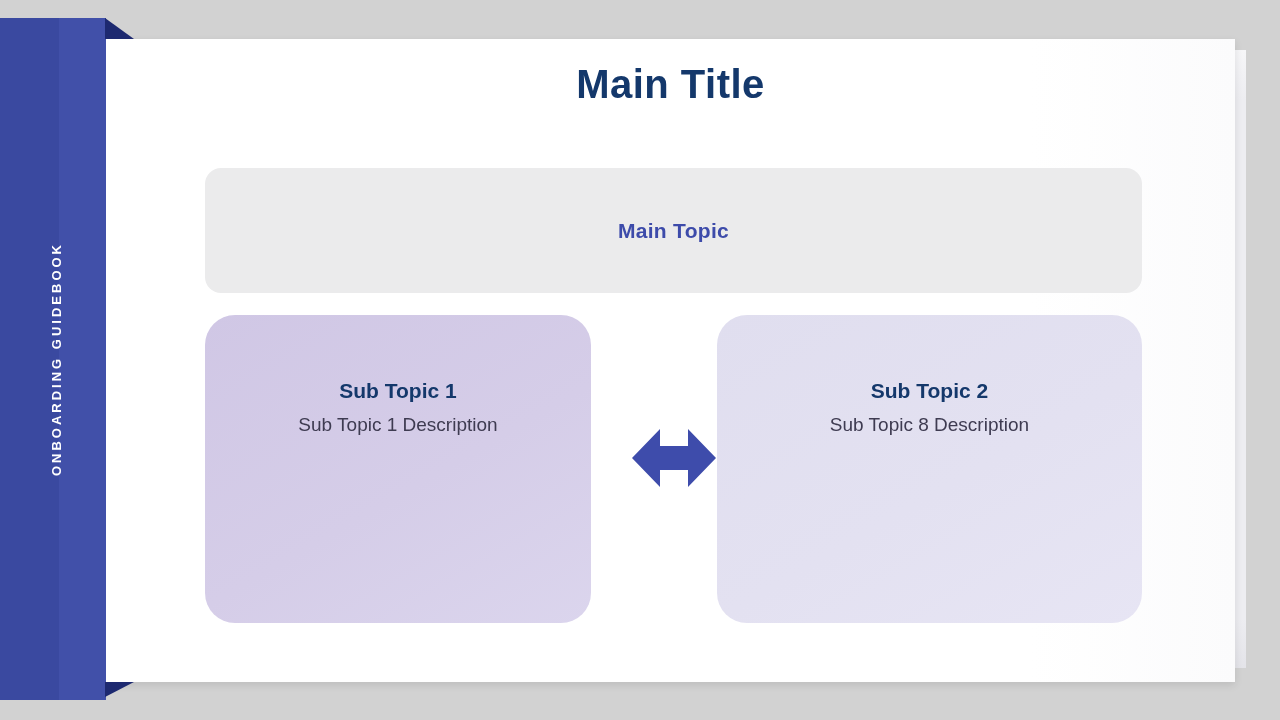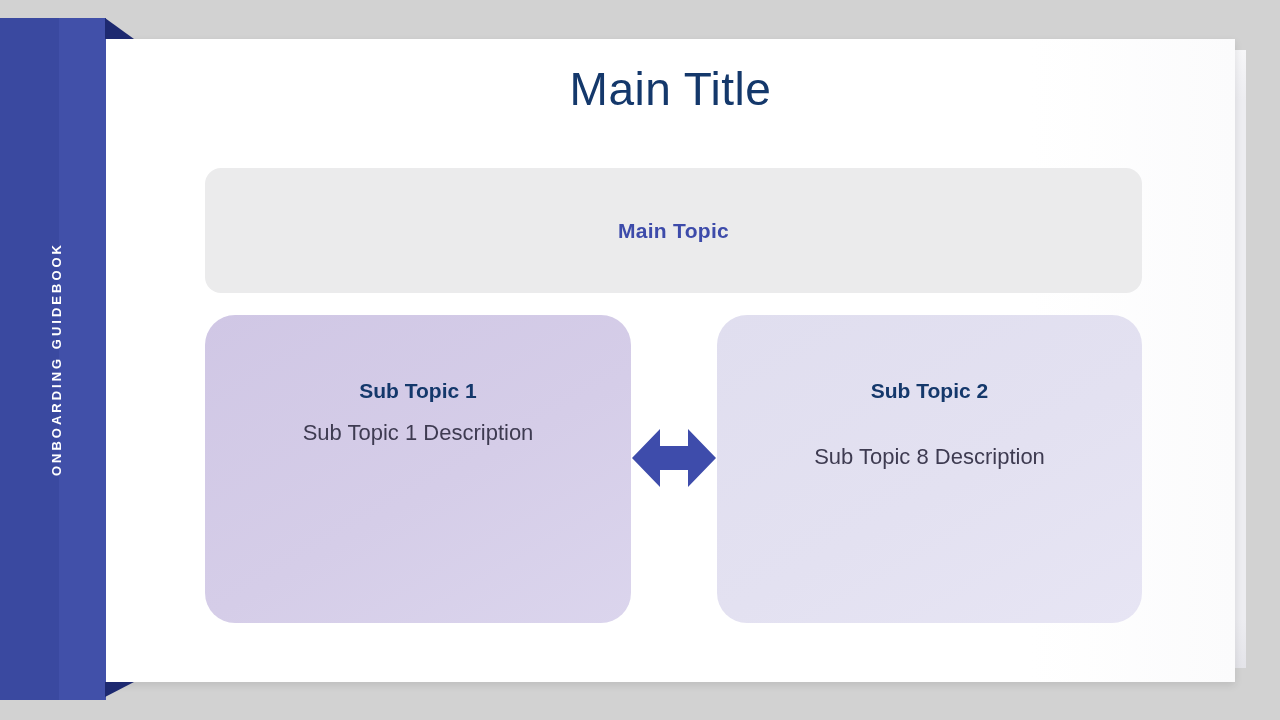--- a/index.html
+++ b/index.html
@@ -48,21 +48,21 @@
   }
   .fold-bottom {
     left: 105px; top: 682px; width: 29px; height: 15px;
     clip-path: polygon(0 0, 100% 0, 0 100%);
   }
 
   
   .main-title {
     position: absolute; left: 106px; top: 62px; width: 1129px;
     text-align: center;
-    font-size: 46px; font-weight: normal;
+    font-size: 40px; font-weight: bold;
     color: #14386B;
     letter-spacing: 0.5px;
   }
 
   
   .main-topic-box {
     position: absolute; left: 205px; top: 168px;
     width: 937px; height: 125px;
     background: #EBEBEC;
     border-radius: 16px;
@@ -70,43 +70,42 @@
   }
   .main-topic-label {
     font-size: 21px; font-weight: bold;
     color: #3D4BAA;
     letter-spacing: 0.3px;
   }
 
   
   .sub-box {
     position: absolute; top: 315px;
-    width: 426px; height: 308px;
+    width: 386px; height: 308px;
     border-radius: 30px;
     display: flex; flex-direction: column; align-items: center;
     padding-top: 63px; box-sizing: border-box;
     text-align: center;
   }
   .sub-box-1 {
     left: 205px;
     background: linear-gradient(150deg, #D0C7E5 0%, #D5CDE8 55%, #DBD5ED 100%);
   }
   .sub-box-2 {
     left: 717px; width: 425px;
     background: linear-gradient(150deg, #E0DEEF 0%, #E3E1F1 55%, #E7E5F4 100%);
-    gap: 24px;
   }
   .sub-title {
     font-size: 21px; font-weight: bold;
     color: #14386B;
     line-height: 26px;
   }
   .sub-desc {
-    margin-top: 16px;
-    font-size: 22px; font-weight: normal;
+    margin-top: 8px;
+    font-size: 19px; font-weight: normal;
     color: #3E3B51;
     line-height: 26px;
   }
 
   
   .connector {
     position: absolute; left: 632px; top: 429px;
     width: 84px; height: 58px;
   }
 </style>

